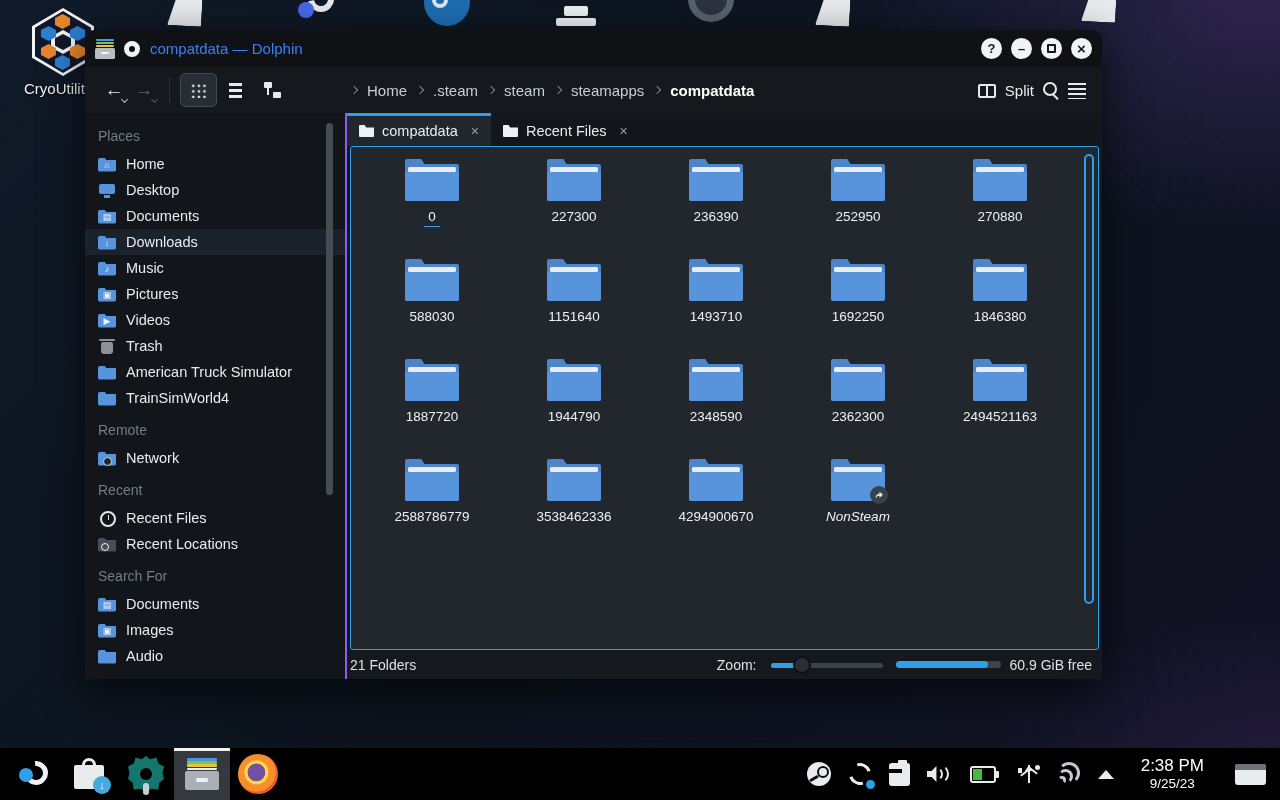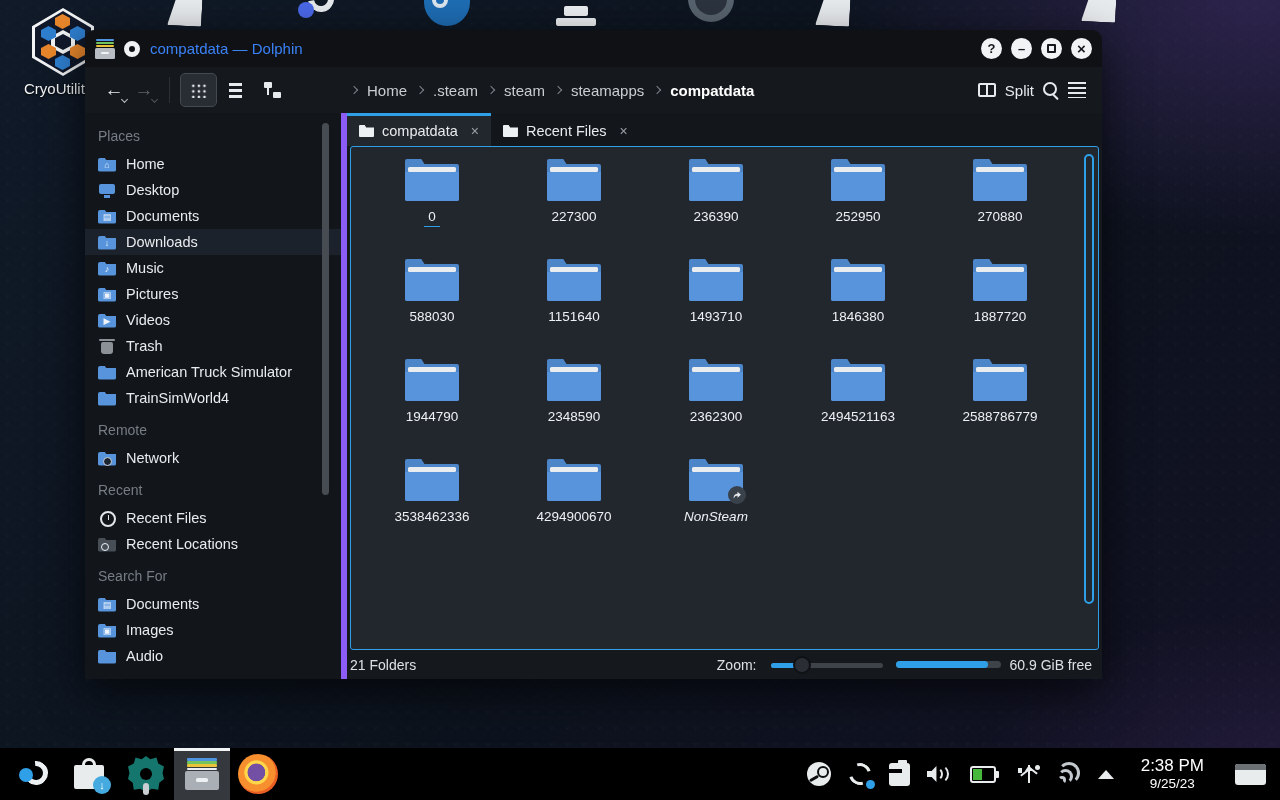--- a/index.html
+++ b/index.html
@@ -88,33 +88,33 @@
     background-size:5.6px 5.6px; background-position:0.5px 1px; }
   .icon-list { width:17px; height:15px;
     background:repeating-linear-gradient(to bottom,#e8ebee 0 2.6px, transparent 2.6px 6.2px); margin:0 12px; }
   .icon-tree { width:17px; height:16px; position:relative; }
   .icon-tree i { position:absolute; left:0; top:0; width:8px; height:6px; background:#e8ebee; display:block; border-radius:1px;}
   .icon-tree b { position:absolute; right:0; bottom:0; width:8px; height:6px; background:#e8ebee; display:block; border-radius:1px;}
   .icon-tree u { position:absolute; left:3px; top:6px; width:2px; height:7px; background:#e8ebee; display:block;}
   .breadcrumb { position:absolute; left:263px; display:flex; align-items:center; gap:7px; font-size:15px; }
   .bc-chev { width:6px; height:6px; border-right:1.6px solid #7e858d; border-top:1.6px solid #7e858d; transform:rotate(45deg); margin:0 3px; }
   .crumb { color:#c9ced3; } .crumb.last { color:#ffffff; font-weight:bold; }
-  .tb-right { margin-left:auto; display:flex; align-items:center; gap:8px; }
+  .tb-right { margin-left:auto; display:flex; align-items:flex-end; gap:8px; }
   .splitbtn { display:flex; align-items:center; gap:9px; font-size:15px; color:#e8ebee; }
   .icon-split { width:18px; height:14px; border:2px solid #e8ebee; border-radius:2px; position:relative; }
   .icon-split::after { content:""; position:absolute; left:50%; top:0; bottom:0; width:2px; background:#e8ebee; transform:translateX(-1px); }
   .icon-search { width:18px; height:18px; position:relative; }
   .icon-search::before { content:""; position:absolute; left:1px; top:1px; width:10px; height:10px; border:2.2px solid #e8ebee; border-radius:50%; }
   .icon-search::after { content:""; position:absolute; right:1px; bottom:1px; width:7px; height:2.4px; background:#e8ebee; transform:rotate(45deg); border-radius:1px; }
   .icon-burger { width:18px; height:16px;
     background:repeating-linear-gradient(to bottom,#e8ebee 0 2.4px, transparent 2.4px 4.9px); }
 
   
   .wbody { display:flex; height:566px; }
-  .sidebar { width:262px; background:#12151a; border-right:6px solid #8b5cf6; position:relative; overflow:hidden; padding-top:4px; }
+  .sidebar { width:262px; background:#12151a; border-right:2px solid #8b5cf6; position:relative; overflow:hidden; padding-top:4px; }
   .sec-title { font-size:14px; color:#767d85; padding:11px 0 7px 13px; }
   .sitem { height:26px; display:flex; align-items:center; gap:10px; padding-left:13px; font-size:14.5px; color:#e9ecee; white-space:nowrap; }
   .sitem.selected { background:#1c222b; }
   .sscroll { position:absolute; right:12px; top:10px; width:7px; height:372px; background:#474c53; border-radius:4px; }
   
   .sic { width:18px; height:15px; position:relative; flex:none; display:flex; align-items:center; justify-content:center; }
   .sic.fold::before { content:""; position:absolute; inset:1px 0 0 0;
     background:#5794dc; clip-path:polygon(0 0,36% 0,46% 18%,100% 18%,100% 100%,0 100%); border-radius:2px; }
   .sic .g { position:relative; z-index:1; font-size:9px; line-height:1; color:#eef4fb; margin-top:3px; }
   .sic-desktop::before { content:""; position:absolute; left:1px; top:1px; right:1px; height:10px; background:#5794dc; border-radius:2px; }
@@ -514,20 +514,29 @@
               </div>
               <div class="flabel">1493710</div>
             </div>
           <div class="fcell">
               <div class="ficon">
                 <i class="ftab"></i>
                 <i class="fbase"></i>
                 <i class="fstripe"></i>
                 <i class="ffront"></i>
               </div>
+              <div class="flabel">1692250</div>
+            </div>
+          <div class="fcell">
+              <div class="ficon">
+                <i class="ftab"></i>
+                <i class="fbase"></i>
+                <i class="fstripe"></i>
+                <i class="ffront"></i>
+              </div>
               <div class="flabel">1846380</div>
             </div>
           <div class="fcell">
               <div class="ficon">
                 <i class="ftab"></i>
                 <i class="fbase"></i>
                 <i class="fstripe"></i>
                 <i class="ffront"></i>
               </div>
               <div class="flabel">1887720</div>

